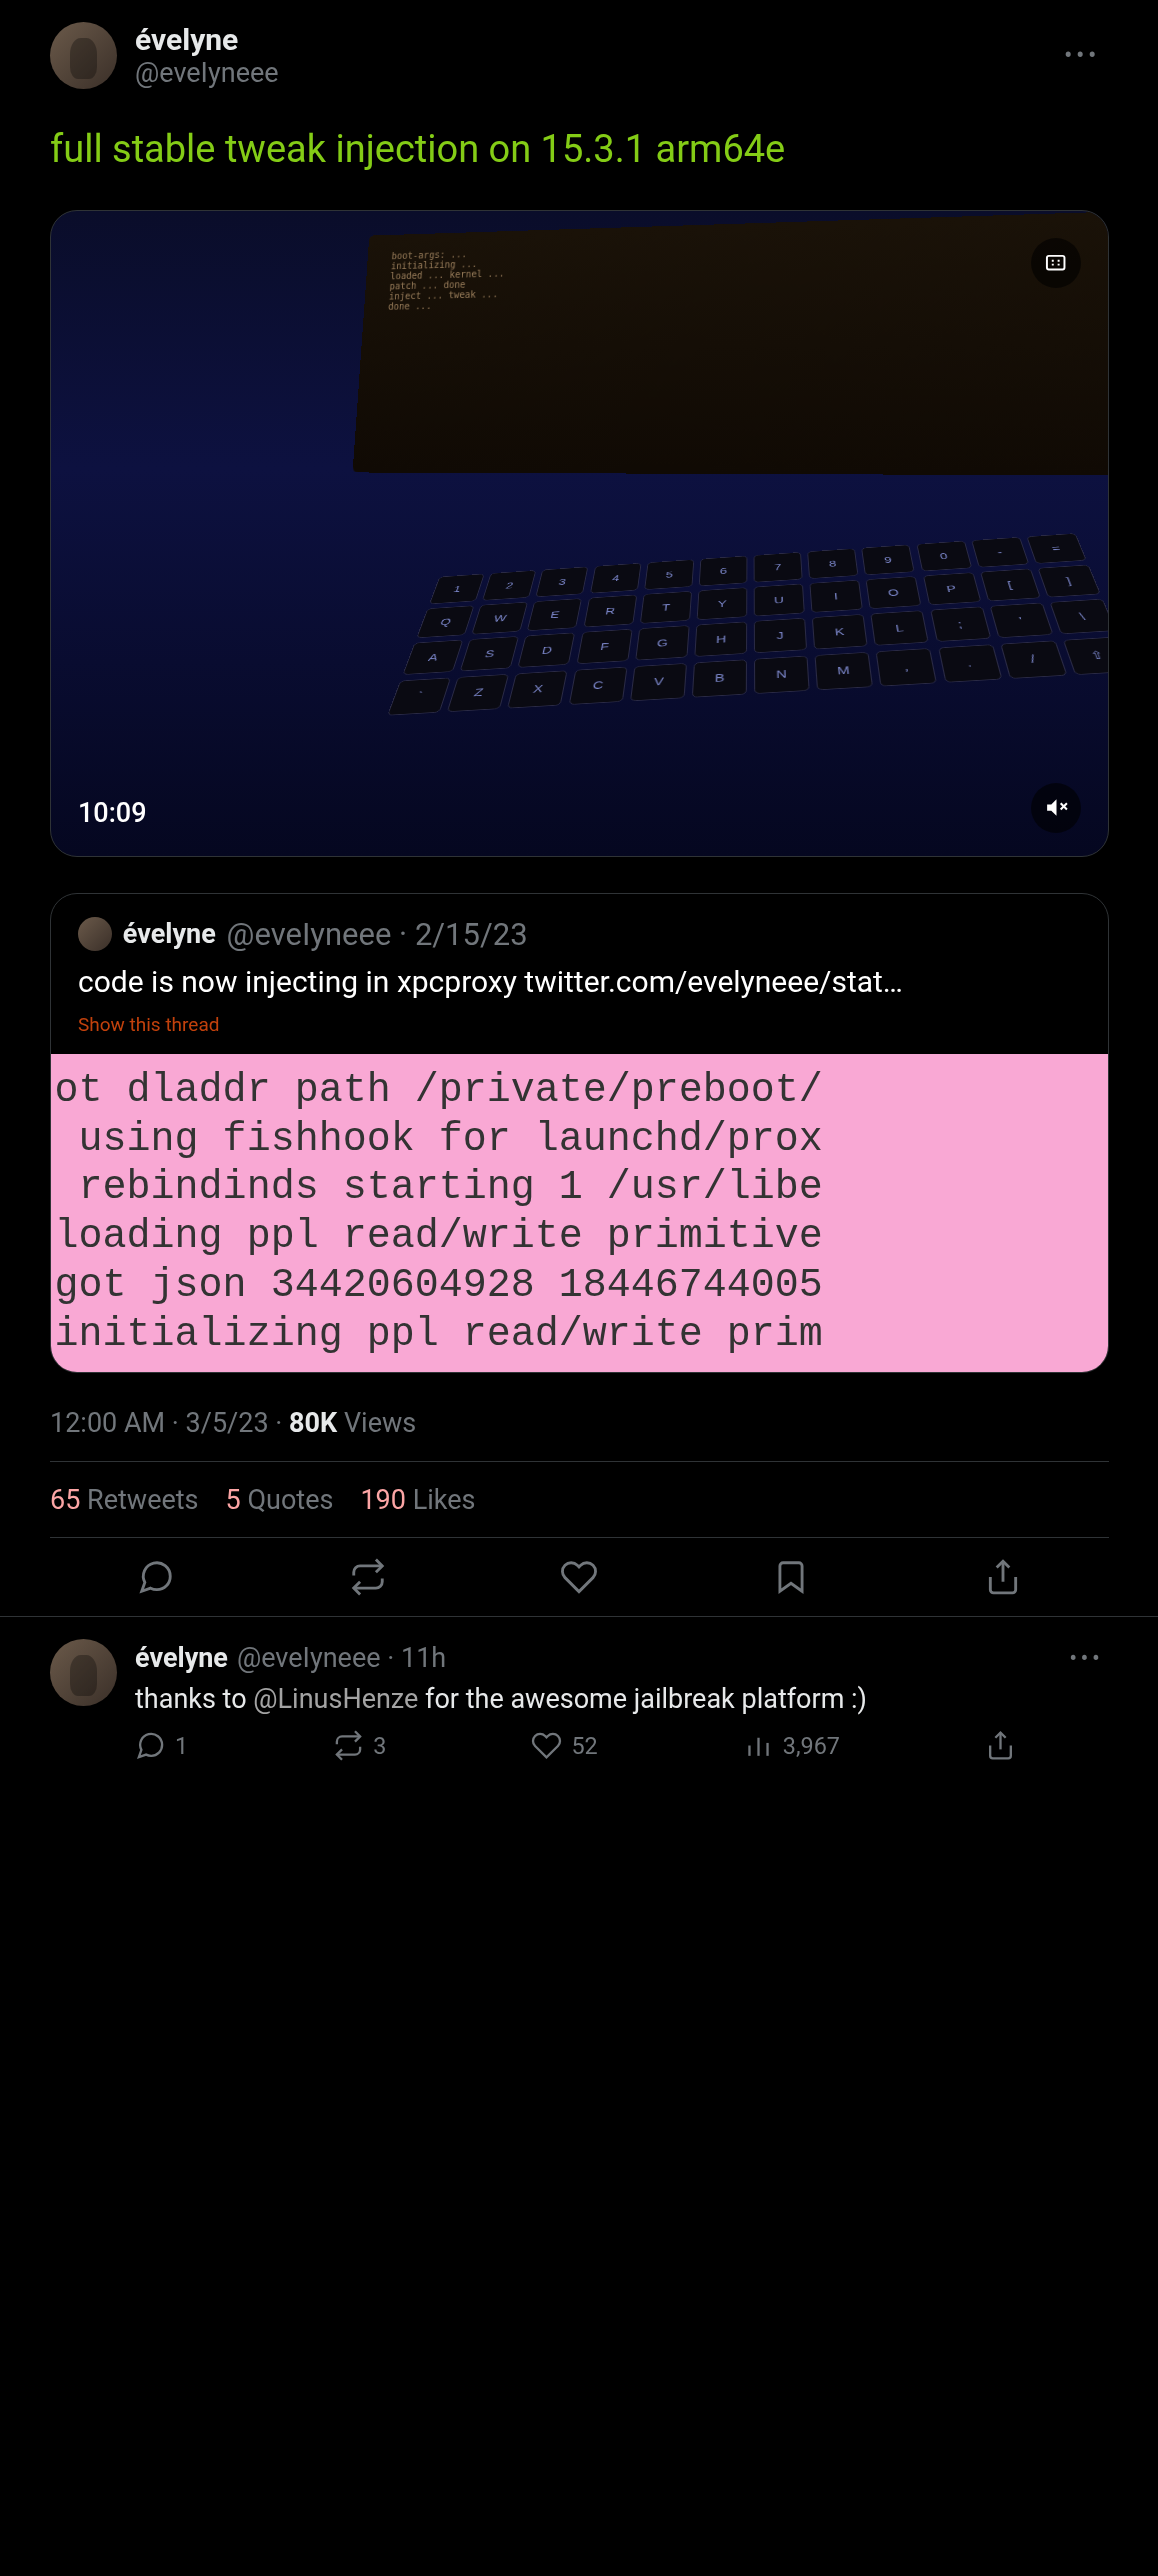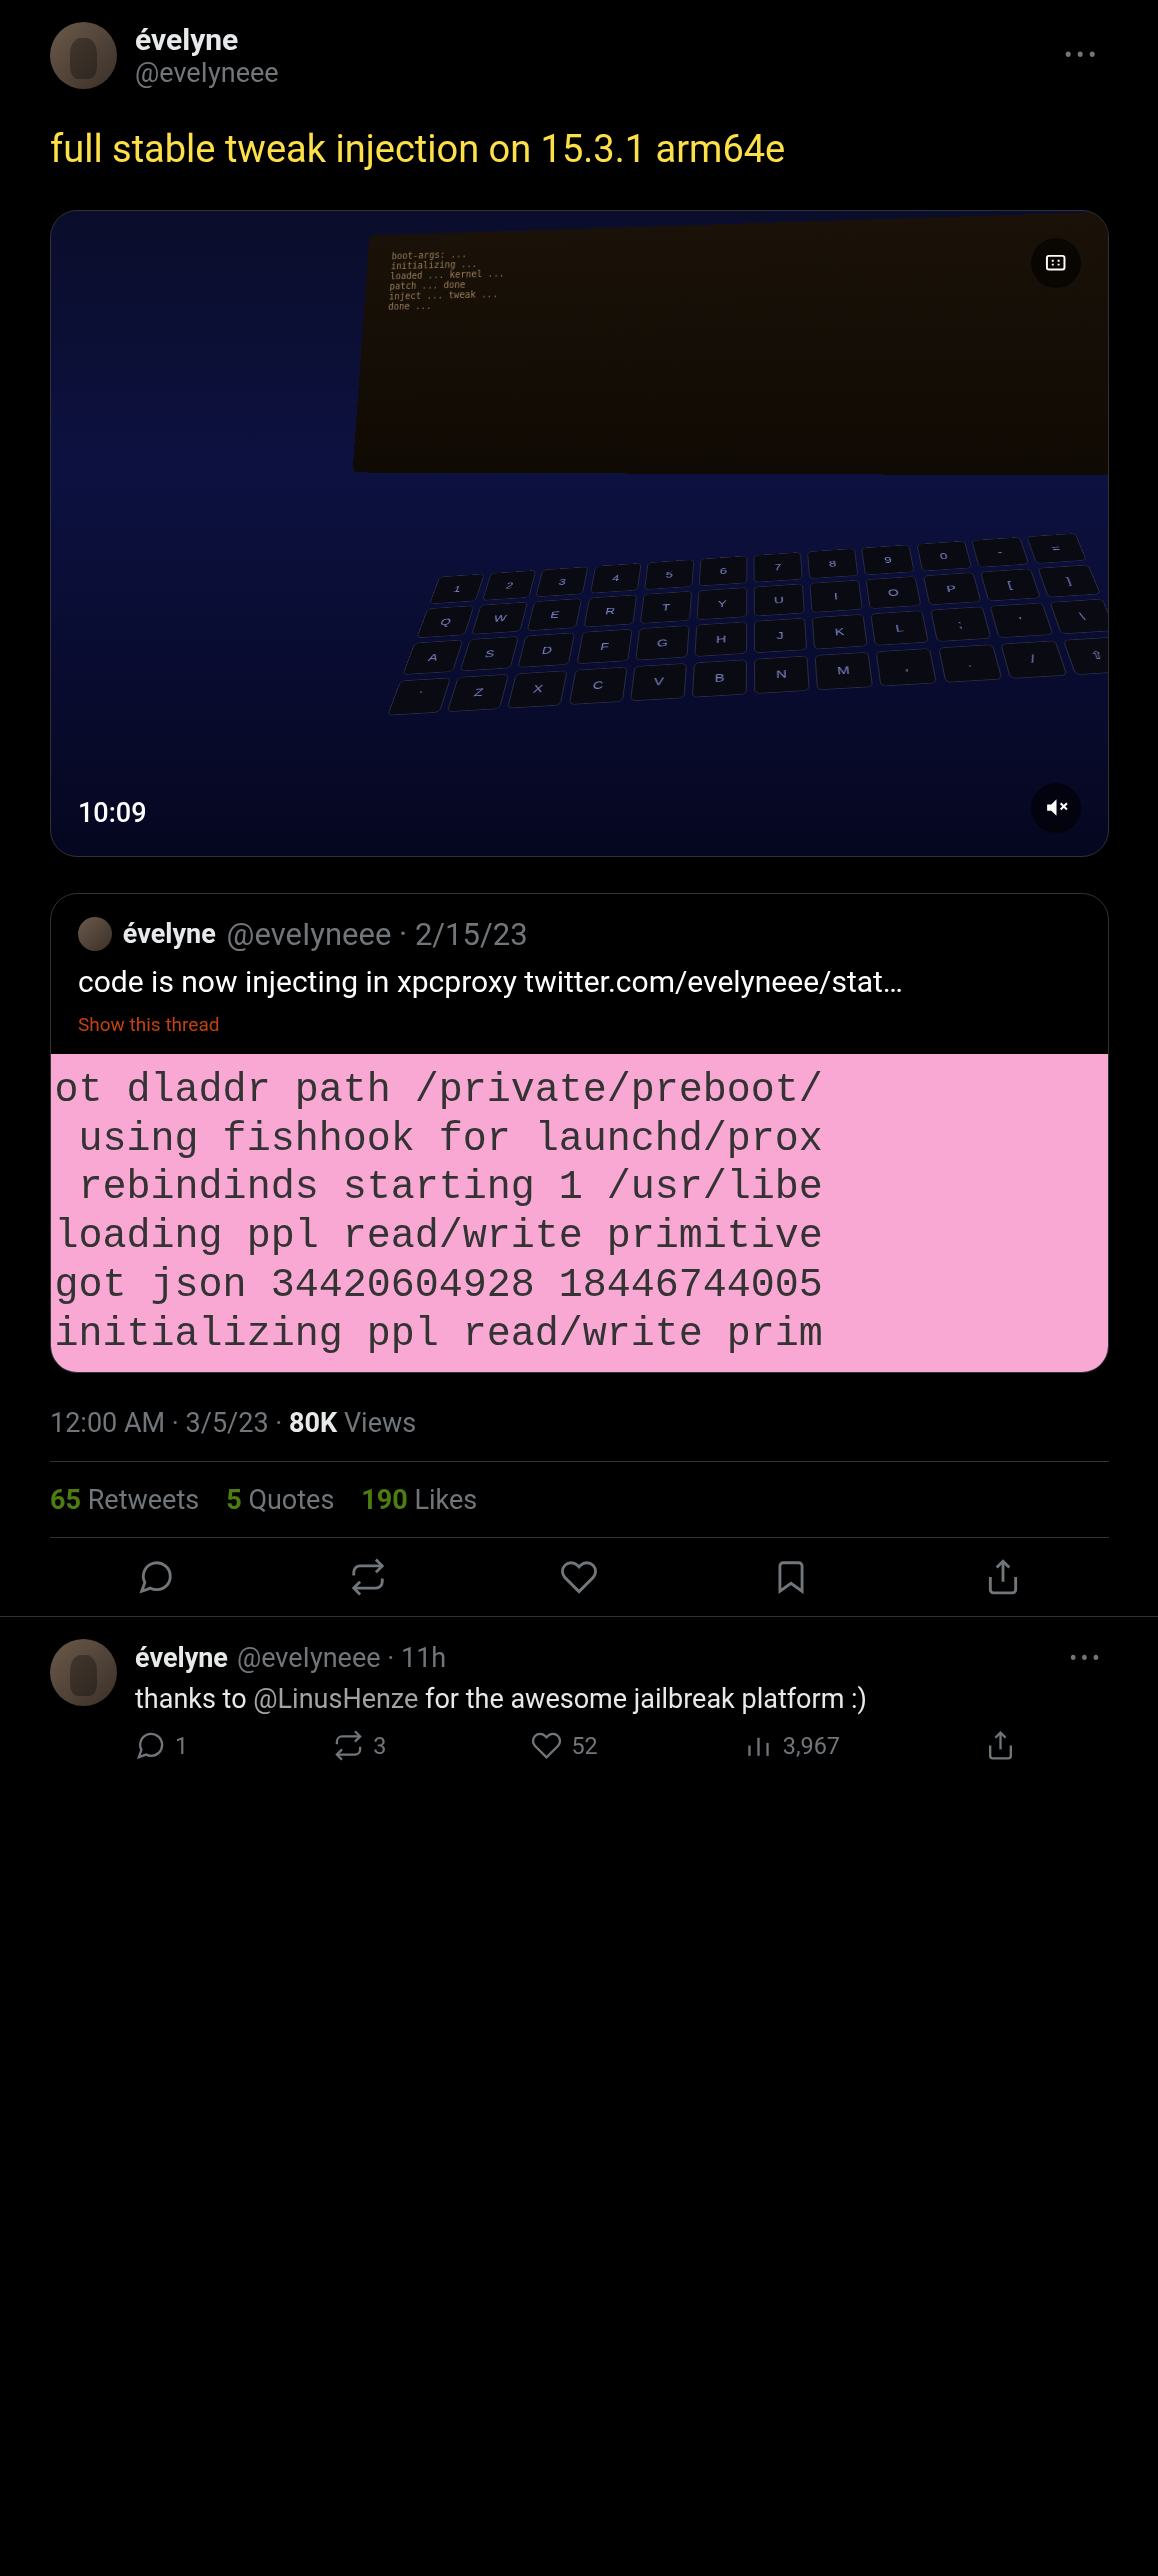--- a/index.html
+++ b/index.html
@@ -51,21 +51,21 @@
     color:#71767b;
     font-size:25px;
     letter-spacing:3.6px;
     padding:9px;
     cursor:pointer;
   }
   .tweet-text {
     font-size: 38px;
     line-height: 1.3;
     margin-bottom: 36px;
-    color:#fde047;
+    color:#84cc16;
   }
   .video-card {
     border-radius: 27px;
     overflow: hidden;
     position: relative;
     height: 647px;
     background: linear-gradient(180deg, #0a0d2a 0%, #0d1140 40%, #050720 100%);
     border:0.9px solid #2f3336;
     margin-bottom: 36px;
   }
@@ -177,21 +177,21 @@
   }
   .meta-row .strong { color:#e7e9ea; font-weight:700;text-align:right; }
   .stats-row {
     padding: 21.6px 0;
     border-bottom:0.9px solid #2f3336;
     font-size: 27px;
     color:#71767b;
     display:flex;
     gap: 27px;
   }
-  .stats-row .num { color:#4d7c0f; font-weight:700; }
+  .stats-row .num { color:#fca5a5; font-weight:400; }
   .action-bar {
     display:flex;
     justify-content: space-around;
     padding: 20px 0;
   }
   .action-btn {
     color:#71767b;
     cursor:pointer;
     display:flex;
     align-items:center;

